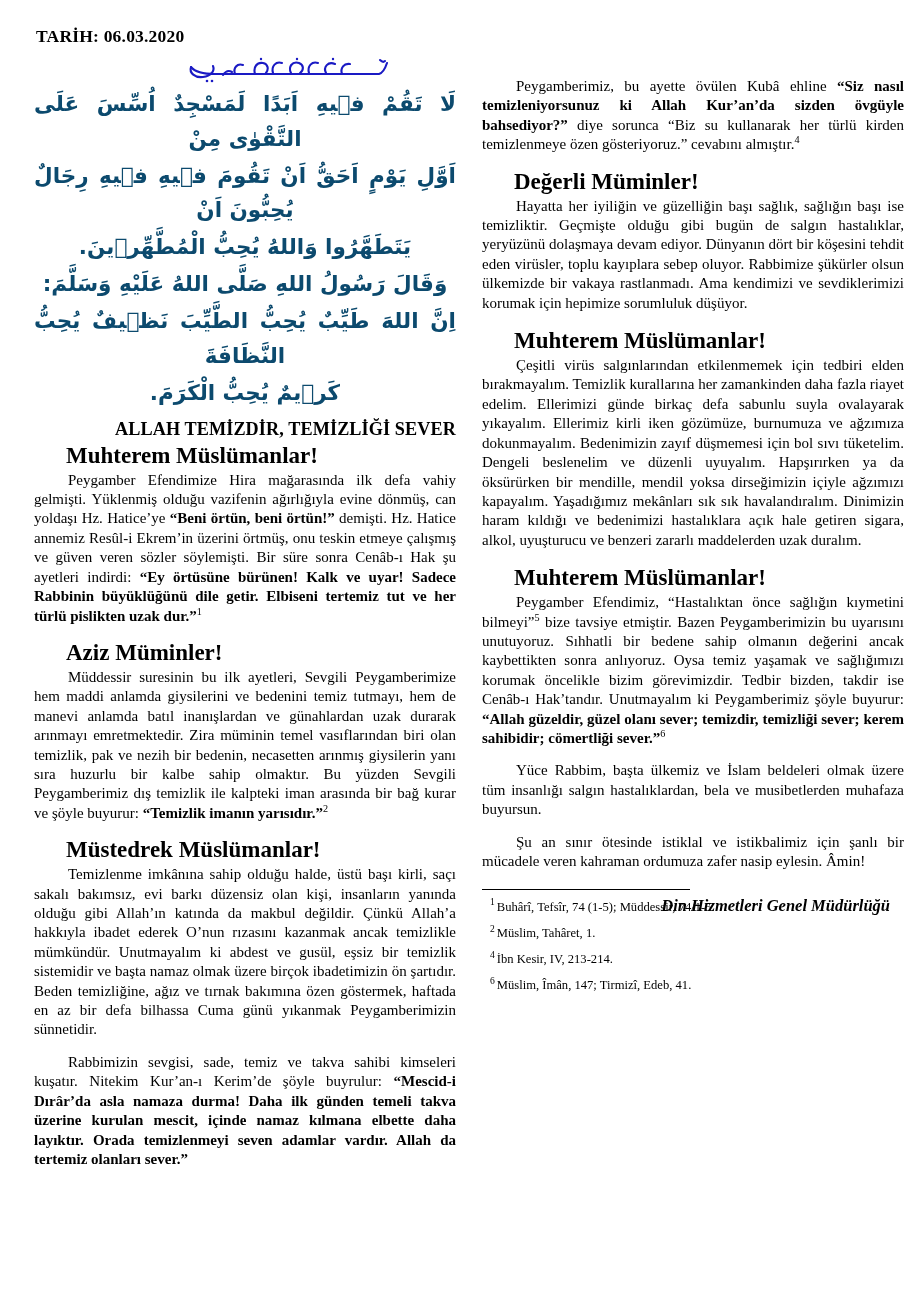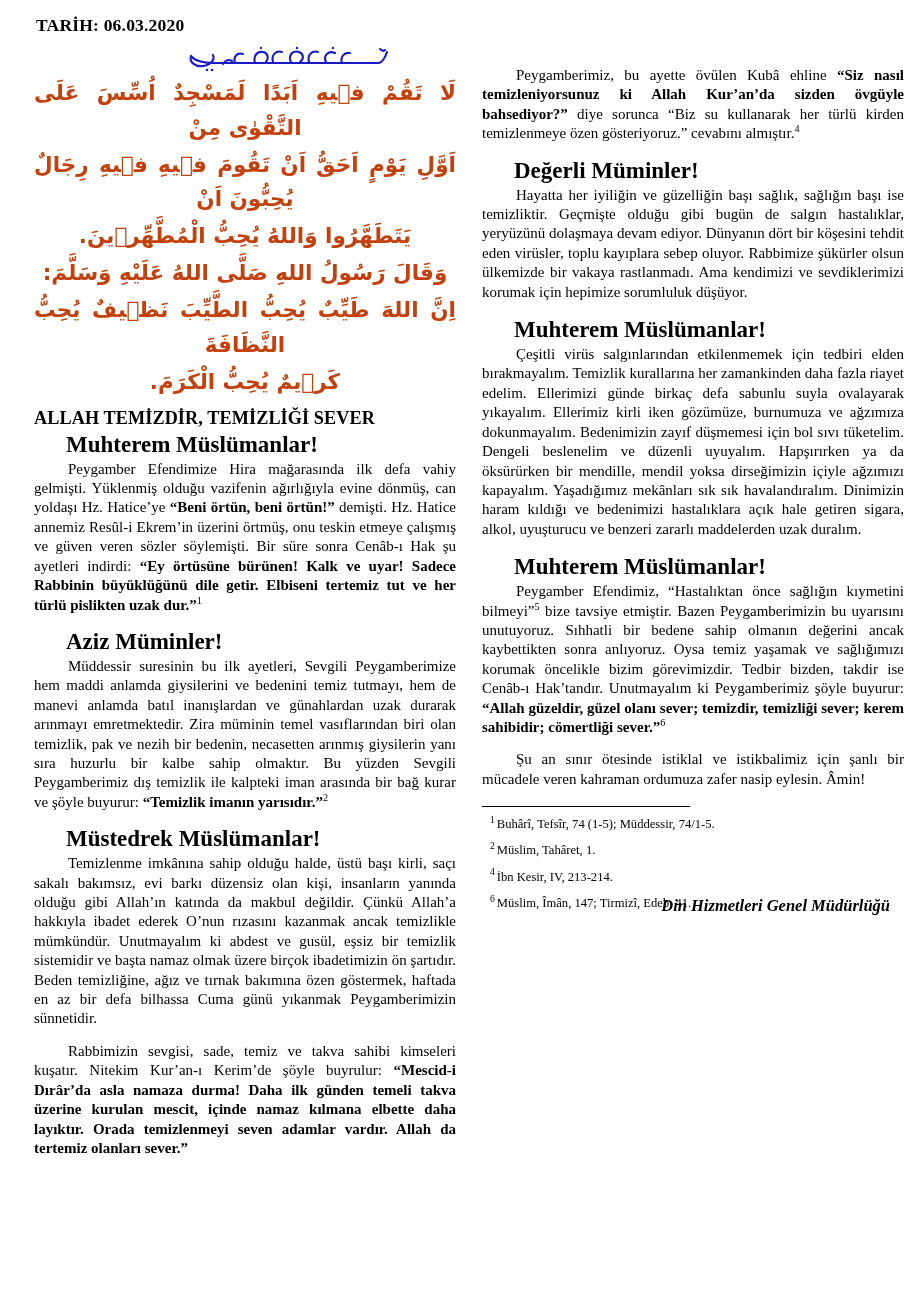--- a/index.html
+++ b/index.html
@@ -14,21 +14,21 @@
     color: #000000;
     position: relative;
     overflow: hidden;
   }
 
   .page {
     position: relative;
     width: 912px;
     height: 938px;
     box-sizing: border-box;
-    padding: 15px 28px 10px 34px;
+    padding: 26px 28px 10px 34px;
   }
 
   
   .date-line {
     font-size: 17.5px;
     font-weight: bold;
     letter-spacing: 0.2px;
     margin: 0 0 4px 2px;
     line-height: 1.2;
   }
@@ -56,38 +56,38 @@
     letter-spacing: -1px;
   }
   .basmala-svg {
     display: block;
     margin: 2px auto 0 auto;
   }
   .arabic {
     direction: rtl;
     text-align: justify;
     text-align-last: center;
-    color: #c2410c;
+    color: #0c4a6e;
     font-family: "DejaVu Sans", sans-serif;
     font-weight: bold;
     font-size: 21.5px;
     line-height: 1.62;
     margin: 2px 0 0 0;
     letter-spacing: 0px;
   }
   .arabic.rtl-center {
     text-align: center;
     text-align-last: center;
   }
 
   
   h1.khutbah-title {
     font-size: 18.2px;
     font-weight: bold;
-    text-align: left;
+    text-align: right;
     margin: 8px 0 0 0;
     line-height: 1.22;
     letter-spacing: 0.1px;
   }
   .sub-head {
     font-size: 23px;
     font-weight: bold;
     margin: 0 0 0 32px;
     line-height: 1.3;
   }
@@ -215,20 +215,21 @@
       <p class="body-par">Hayatta her iyiliğin ve güzelliğin başı sağlık, sağlığın başı ise temizliktir. Geçmişte olduğu gibi bugün de salgın hastalıklar, yeryüzünü dolaşmaya devam ediyor. Dünyanın dört bir köşesini tehdit eden virüsler, toplu kayıplara sebep oluyor. Rabbimize şükürler olsun ülkemizde bir vakaya rastlanmadı. Ama kendimizi ve sevdiklerimizi korumak için hepimize sorumluluk düşüyor.</p>
 
       <div class="sub-head" style="margin-top:13px">Muhterem Müslümanlar!</div>
 
       <p class="body-par">Çeşitli virüs salgınlarından etkilenmemek için tedbiri elden bırakmayalım. Temizlik kurallarına her zamankinden daha fazla riayet edelim. Ellerimizi günde birkaç defa sabunlu suyla ovalayarak yıkayalım. Ellerimiz kirli iken gözümüze, burnumuza ve ağzımıza dokunmayalım. Bedenimizin zayıf düşmemesi için bol sıvı tüketelim. Dengeli beslenelim ve düzenli uyuyalım. Hapşırırken ya da öksürürken bir mendille, mendil yoksa dirseğimizin içiyle ağzımızı kapayalım. Yaşadığımız mekânları sık sık havalandıralım. Dinimizin haram kıldığı ve bedenimizi hastalıklara açık hale getiren sigara, alkol, uyuşturucu ve benzeri zararlı maddelerden uzak duralım.</p>
 
       <div class="sub-head" style="margin-top:13px">Muhterem Müslümanlar!</div>
 
       <p class="body-par"><span>Peygamber Efendimiz, “Hastalıktan önce sağlığın kıymetini bilmeyi”</span><sup>5</sup><span> bize tavsiye etmiştir. Bazen Peygamberimizin bu uyarısını unutuyoruz. Sıhhatli bir bedene sahip olmanın değerini ancak kaybettikten sonra anlıyoruz. Oysa temiz yaşamak ve sağlığımızı korumak öncelikle bizim görevimizdir. Tedbir bizden, takdir ise Cenâb-ı Hak’tandır. Unutmayalım ki Peygamberimiz şöyle buyurur: </span><b class="q">“Allah güzeldir, güzel olanı sever; temizdir, temizliği sever; kerem sahibidir; cömertliği sever.”</b><sup>6</sup></p>
 
+      <p class="body-par spaced">Yüce Rabbim, başta ülkemiz ve İslam beldeleri olmak üzere tüm insanlığı salgın hastalıklardan, bela ve musibetlerden muhafaza buyursun.</p>
 
       <p class="body-par spaced">Şu an sınır ötesinde istiklal ve istikbalimiz için şanlı bir mücadele veren kahraman ordumuza zafer nasip eylesin. Âmin!</p>
 
       <div class="footnotes">
         <div class="fn-rule"></div>
         <p class="fn"><sup>1</sup><span>Buhârî, Tefsîr, 74 (1-5); Müddessir, 74/1-5.</span></p>
         <p class="fn"><sup>2</sup><span>Müslim, Tahâret, 1.</span></p>
         <p class="fn"><sup>4</sup><span>İbn Kesir, IV, 213-214.</span></p>
         <p class="fn"><sup>6</sup><span>Müslim, Îmân, 147; Tirmizî, Edeb, 41.</span></p>
       </div>

